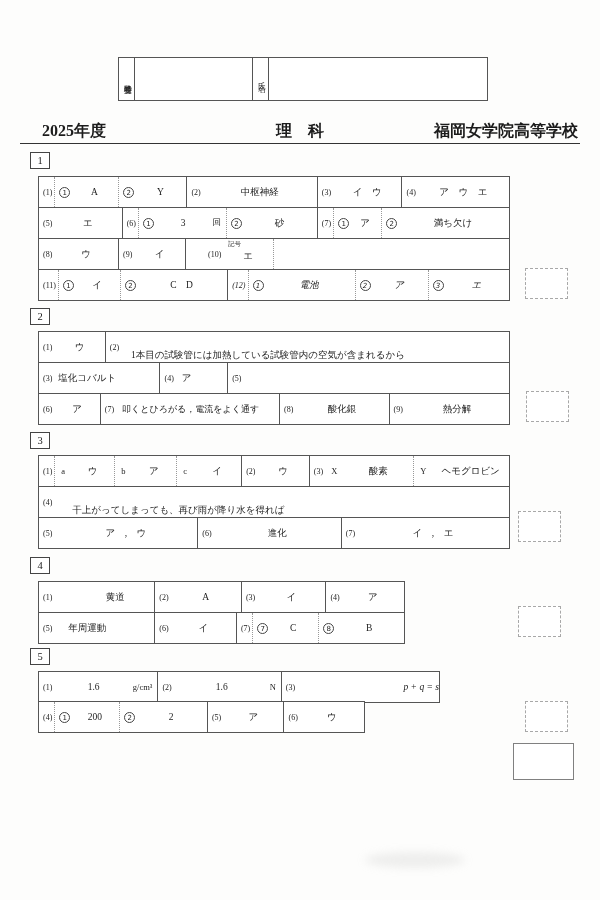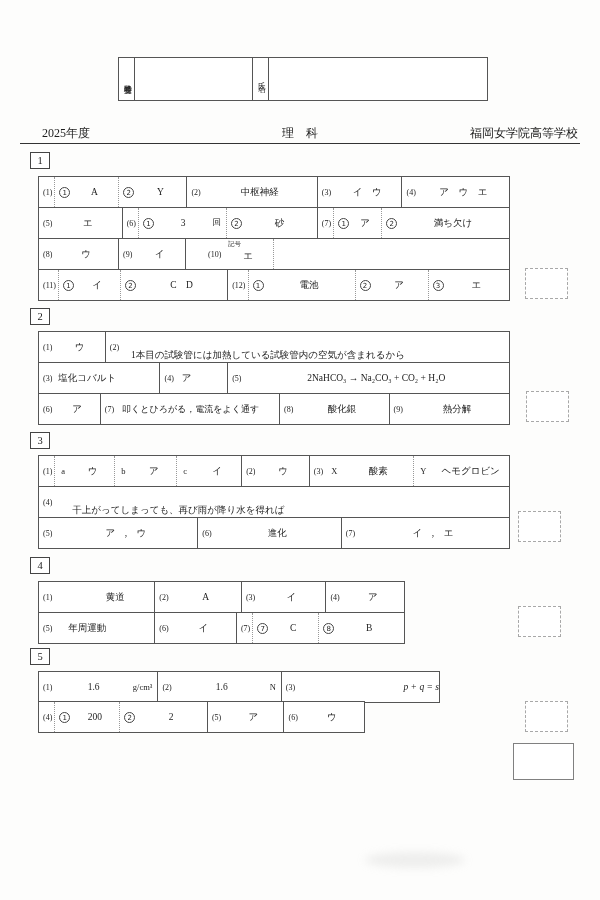--- a/index.html
+++ b/index.html
@@ -9,21 +9,21 @@
 
   
   .namebox { display:flex; border:1.2px solid #555; background:#fff; }
   .nb-label { writing-mode:vertical-rl; text-orientation:upright; font-size:8px;
               padding:2px 2px; border-right:1px solid #555; text-align:center;
               display:flex; align-items:center; justify-content:center; color:#222; }
   .nb-label2 { border-left:1px solid #555; }
   .nb-blank { height:100%; }
 
   
-  .header { border-bottom:1.2px solid #333; font-size:12px; }
+  .header { border-bottom:1.2px solid #333; font-size:16px;font-weight:bold; }
   .header span { position:absolute; bottom:1px; white-space:nowrap; }
 
   
   .seclabel { width:20px; height:17px; border:1.1px solid #444; text-align:center;
               font-size:10.5px; line-height:15px; background:#fff; }
 
   
   .tbl { border:1.4px solid #555; background:#fff; }
   .row { display:flex; border-bottom:1px solid #555; }
   .row:last-child { border-bottom:none; }
@@ -143,21 +143,21 @@
       <span class="q">(11)</span>
       <div class="sub dot" style="flex:0 0 62px;">
         <span class="circ">1</span>
         <span class="ans">イ</span>
       </div>
       <div class="sub dot" style="flex:1;">
         <span class="circ">2</span>
         <span class="ans">C　D</span>
       </div>
     </div>
-    <div class="cell" style="width:282px;">
+    <div class="cell" style="width:282px;font-style:italic;">
       <span class="q">(12)</span>
       <div class="sub dot" style="flex:0 0 107px;">
         <span class="circ">1</span>
         <span class="ans">電池</span>
       </div>
       <div class="sub dot" style="flex:0 0 73px;">
         <span class="circ">2</span>
         <span class="ans">ア</span>
       </div>
       <div class="sub dot" style="flex:1;">
@@ -184,21 +184,20 @@
     <div class="cell" style="width:122px;">
       <span class="q">(3)</span>
       <span class="ans" style="text-align:left;padding-left:4px;">塩化コバルト</span>
     </div>
     <div class="cell" style="width:68px;">
       <span class="q">(4)</span>
       <span class="ans" style="text-align:left;padding-left:6px;">ア</span>
     </div>
     <div class="cell" style="width:282px;">
       <span class="q">(5)</span>
-      <span class="ans">2NaHCO₃ → Na₂CO₃ + CO₂ + H₂O</span>
     </div>
   </div>
   <div class="row">
     <div class="cell" style="width:62px;">
       <span class="q">(6)</span>
       <span class="ans">ア</span>
     </div>
     <div class="cell" style="width:180px;">
       <span class="q">(7)</span>
       <span class="ans" style="text-align:left;padding-left:6px;font-size:9px;">叩くとひろがる，電流をよく通す</span>

